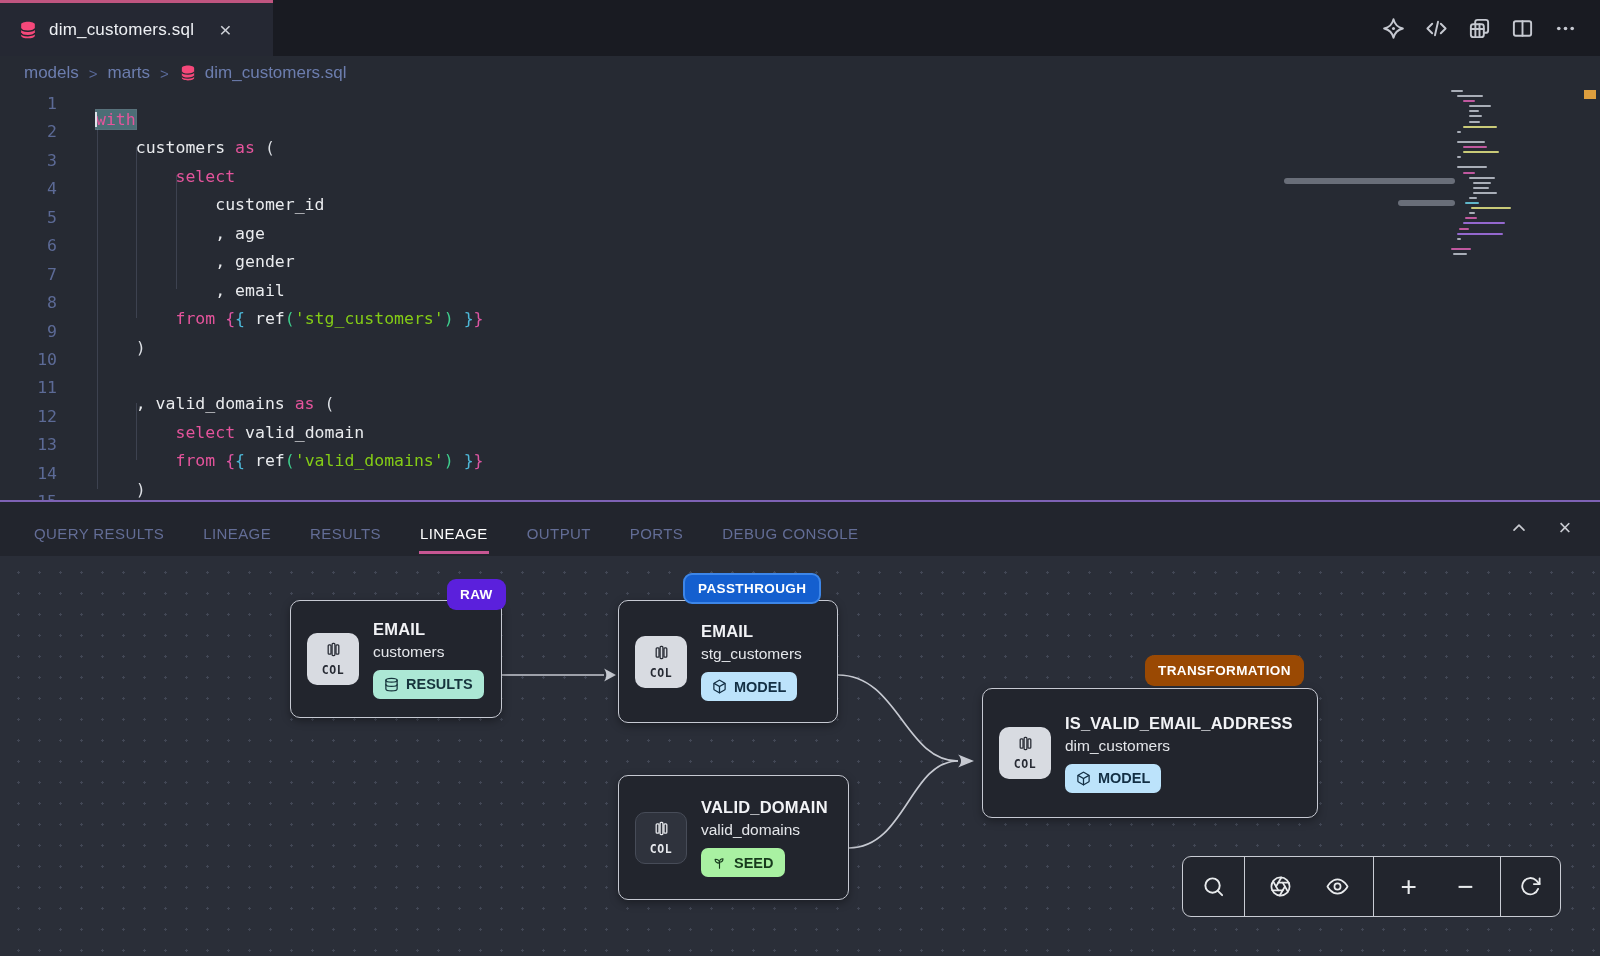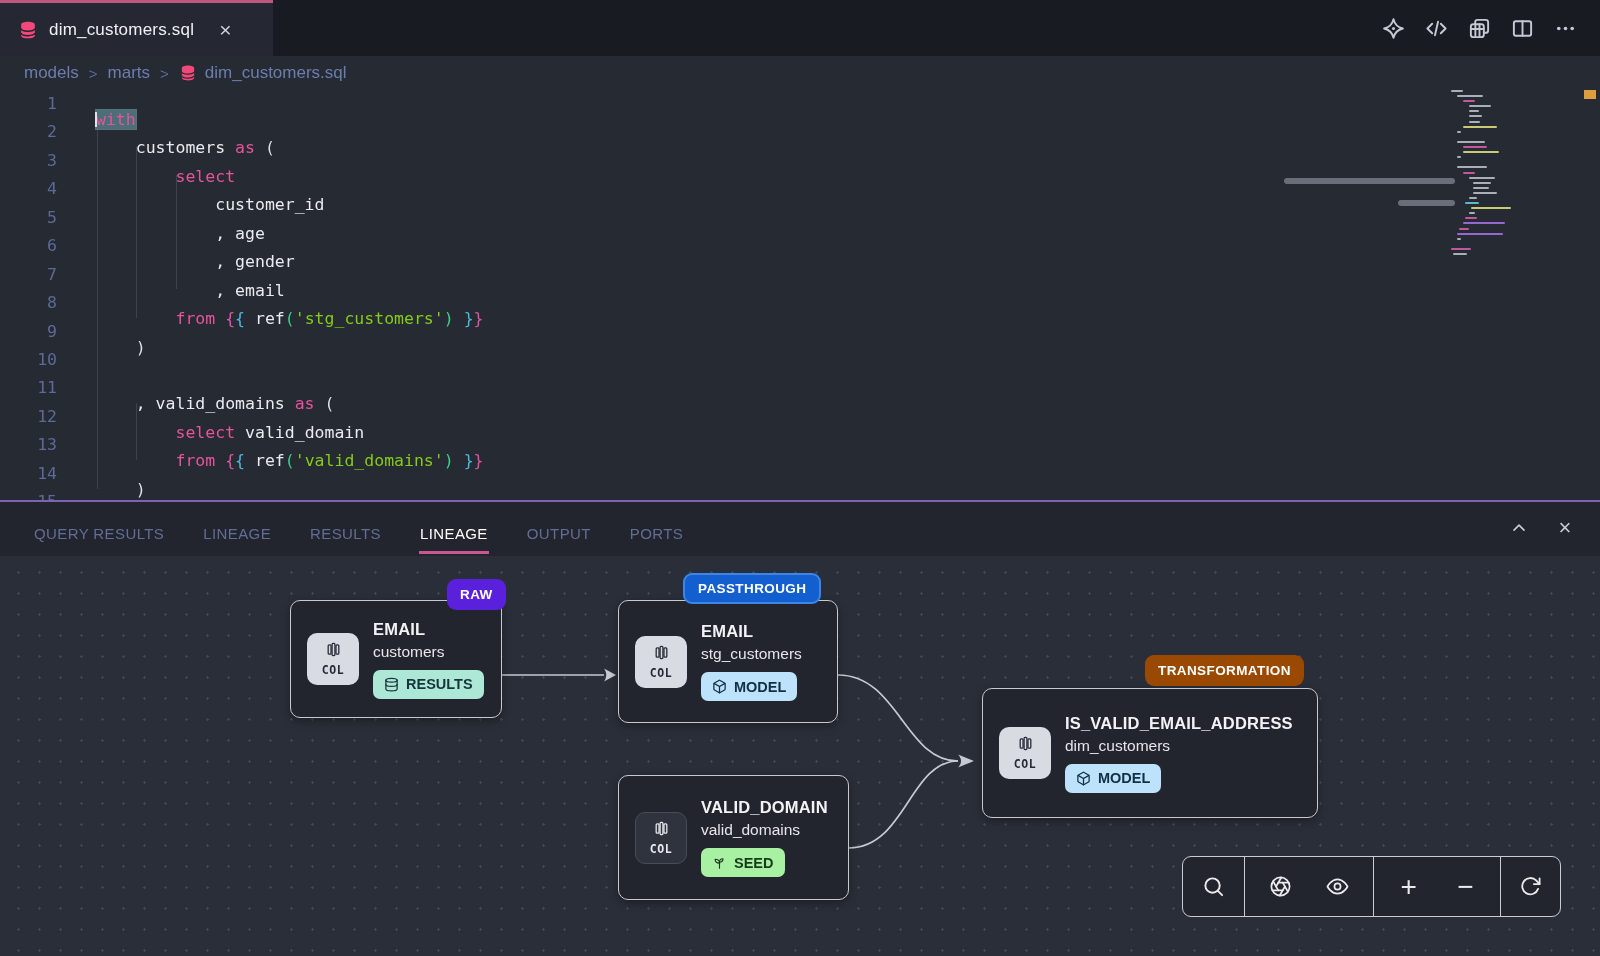--- a/index.html
+++ b/index.html
@@ -235,20 +235,23 @@
         </div>
         <div class="ptab active">
           <span>LINEAGE</span>
         </div>
         <div class="ptab">
           <span>OUTPUT</span>
         </div>
         <div class="ptab">
           <span>PORTS</span>
         </div>
+        <div class="ptab">
+          <span>DEBUG CONSOLE</span>
+        </div>
         <div class="pstrip-right">
         <span class="ps-icon">
             <svg viewBox="0 0 24 24" fill="none" stroke="currentColor" stroke-width="2" stroke-linecap="round" stroke-linejoin="round">
               <polyline points="6 14.5 12 8.5 18 14.5"></polyline>
             </svg>
           </span>
         <span class="ps-icon txt">×</span>
       </div>
     </div>
     <div class="canvas">

